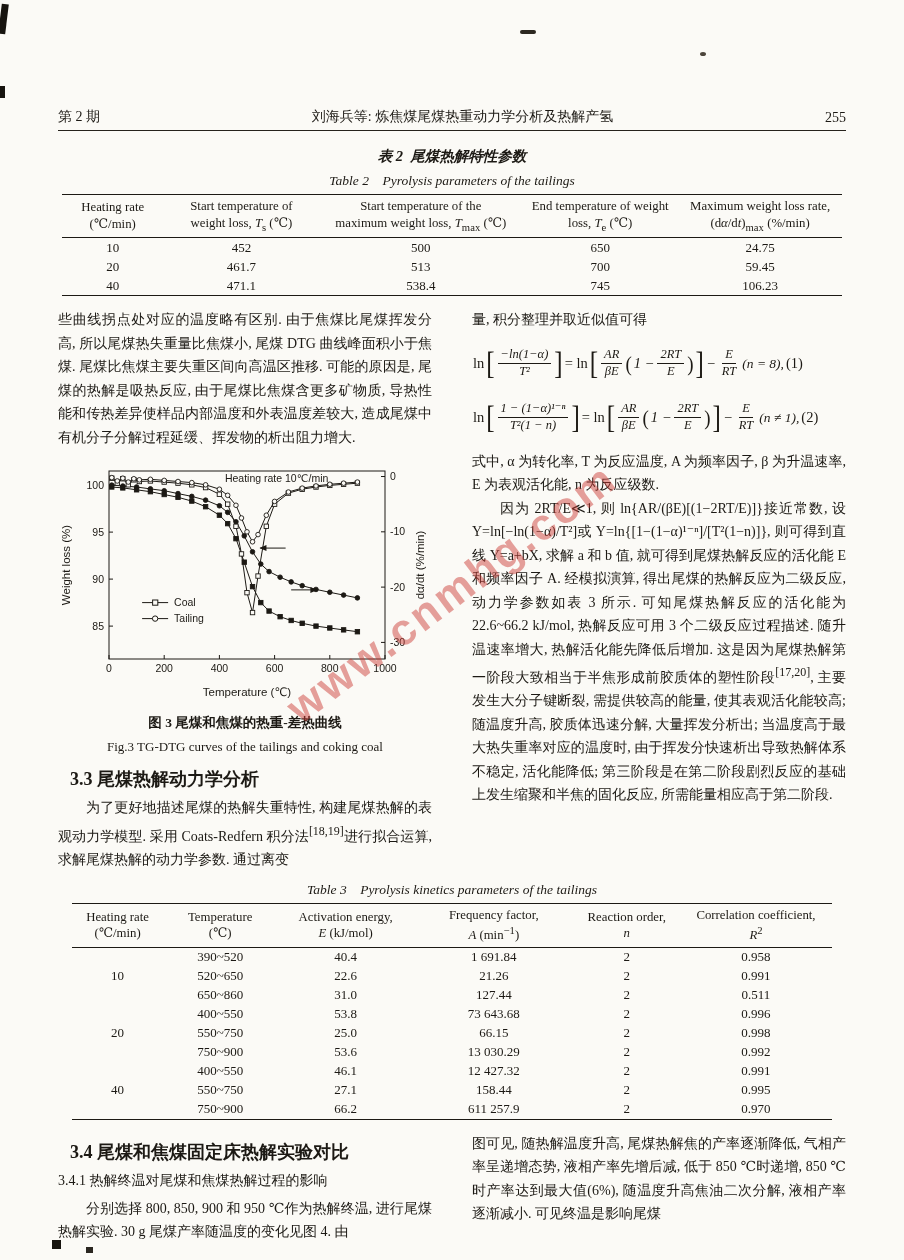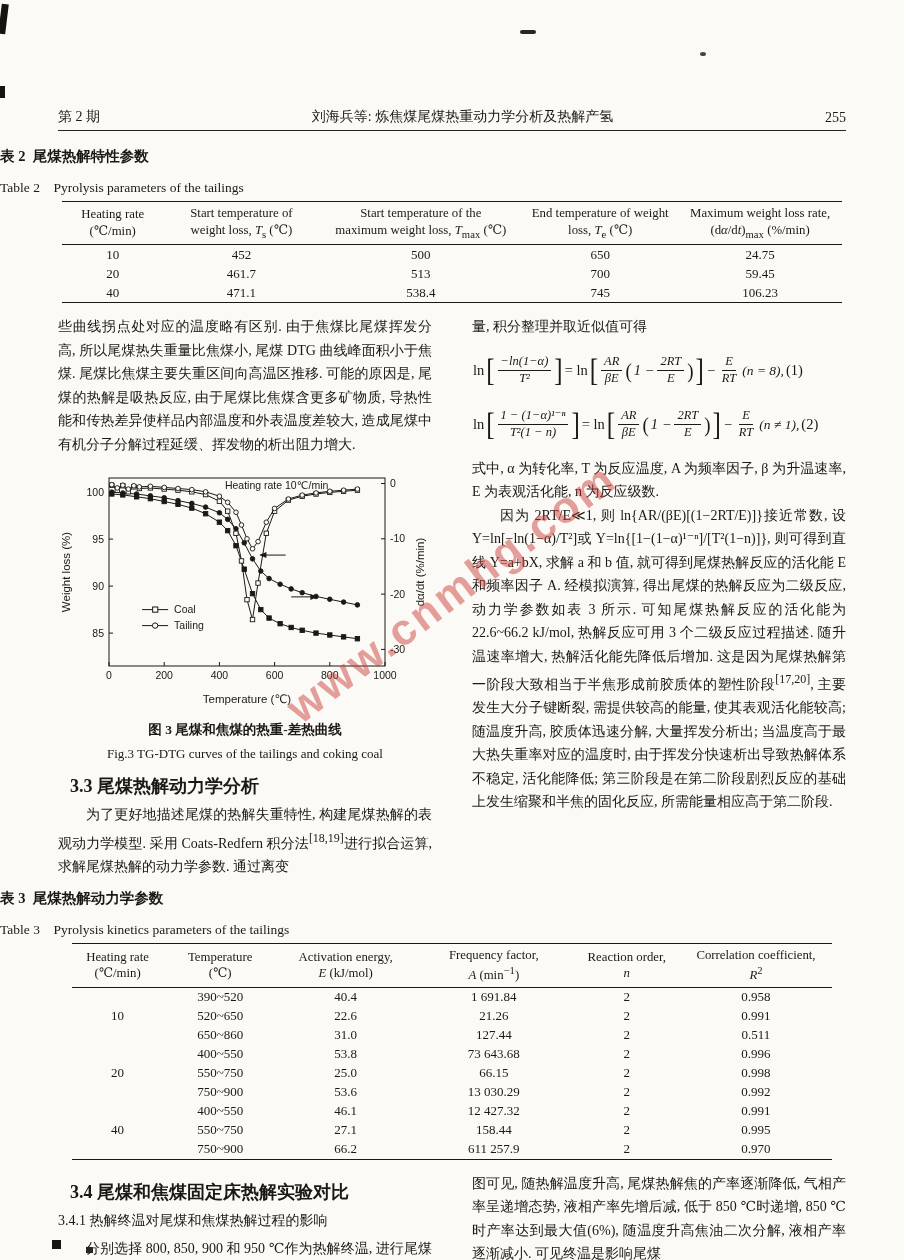--- a/index.html
+++ b/index.html
@@ -3,23 +3,23 @@
 <meta charset="utf-8">
 <style>
   html,body{margin:0;padding:0;background:#d8d8d4;}
   .page{position:relative;width:904px;height:1260px;margin:0 auto;background:#fbfaf6;
         font-family:"Liberation Serif","DejaVu Serif",serif;color:#1c1914;
         box-sizing:border-box;padding-top:92px;overflow:hidden;}
   
   .pagehead{margin:16px 58px;display:flex;justify-content:space-between;align-items:flex-end;
             border-bottom:1.3px solid #26221c;padding-bottom:4px;font-size:14px;}
   
-  .capblock{margin-top:11px;}
+  .capblock{text-align:center;margin-top:11px;font-style:italic;}
   .cap-cn{font-weight:bold;font-size:14.5px;white-space:pre;}
-  .cap-en{font-size:13.5px;margin-top:14px;white-space:pre;}
+  .cap-en{font-size:13.5px;margin-top:7px;white-space:pre;}
   
   .t2wrap{margin:5px 62px 0;}
   .t3wrap{margin:5px 72px 0;}
   table.paper{width:100%;border-collapse:collapse;border-top:1.5px solid #1c1914;border-bottom:1.5px solid #1c1914;}
   table.paper thead tr{border-bottom:0.9px solid #1c1914;}
   table.paper th{font-weight:normal;font-size:12.8px;line-height:1.3;padding:3px 2px;vertical-align:middle;margin-top:26px;}
   table.paper td{text-align:center;font-size:13px;line-height:16px;padding:1.5px 2px;}
   
   .cols{display:flex;gap:40px;margin:12px 58px 0;}
   .col{width:50%;font-size:14px;line-height:23.5px;text-align:justify;}
@@ -364,21 +364,20 @@
           </span>
           <span class="tk-note">(n ≠ 1),</span>
           <span class="tk-tag">(2)</span>
         </div>
       <p class="para">式中, α 为转化率, T 为反应温度, A 为频率因子, β 为升温速率, E 为表观活化能, n 为反应级数.</p>
       <p class="para ind">因为 2RT/E≪1, 则 ln{AR/(βE)[(1−2RT/E)]}接近常数, 设 Y=ln[−ln(1−α)/T²]或 Y=ln{[1−(1−α)¹⁻ⁿ]/[T²(1−n)]}, 则可得到直线 Y=a+bX, 求解 a 和 b 值, 就可得到尾煤热解反应的活化能 E 和频率因子 A. 经模拟演算, 得出尾煤的热解反应为二级反应, 动力学参数如表 3 所示. 可知尾煤热解反应的活化能为 22.6~66.2 kJ/mol, 热解反应可用 3 个二级反应过程描述. 随升温速率增大, 热解活化能先降低后增加. 这是因为尾煤热解第一阶段大致相当于半焦形成前胶质体的塑性阶段<sup class="ref">[17,20]</sup>, 主要发生大分子键断裂, 需提供较高的能量, 使其表观活化能较高; 随温度升高, 胶质体迅速分解, 大量挥发分析出; 当温度高于最大热失重率对应的温度时, 由于挥发分快速析出导致热解体系不稳定, 活化能降低; 第三阶段是在第二阶段剧烈反应的基础上发生缩聚和半焦的固化反应, 所需能量相应高于第二阶段.</p>
     </div>
   </div>
 
   <div class="capblock">
-    <div class="cap-cn">表 3  尾煤热解动力学参数</div>
     <div class="cap-en">Table 3    Pyrolysis kinetics parameters of the tailings</div>
   </div>
   <div class="t3wrap">
     <table id="table3" class="paper">
         <colgroup>
           <col style="width: 12%;">
           <col style="width: 15%;">
           <col style="width: 18%;">
           <col style="width: 21%;">
           <col style="width: 14%;">

